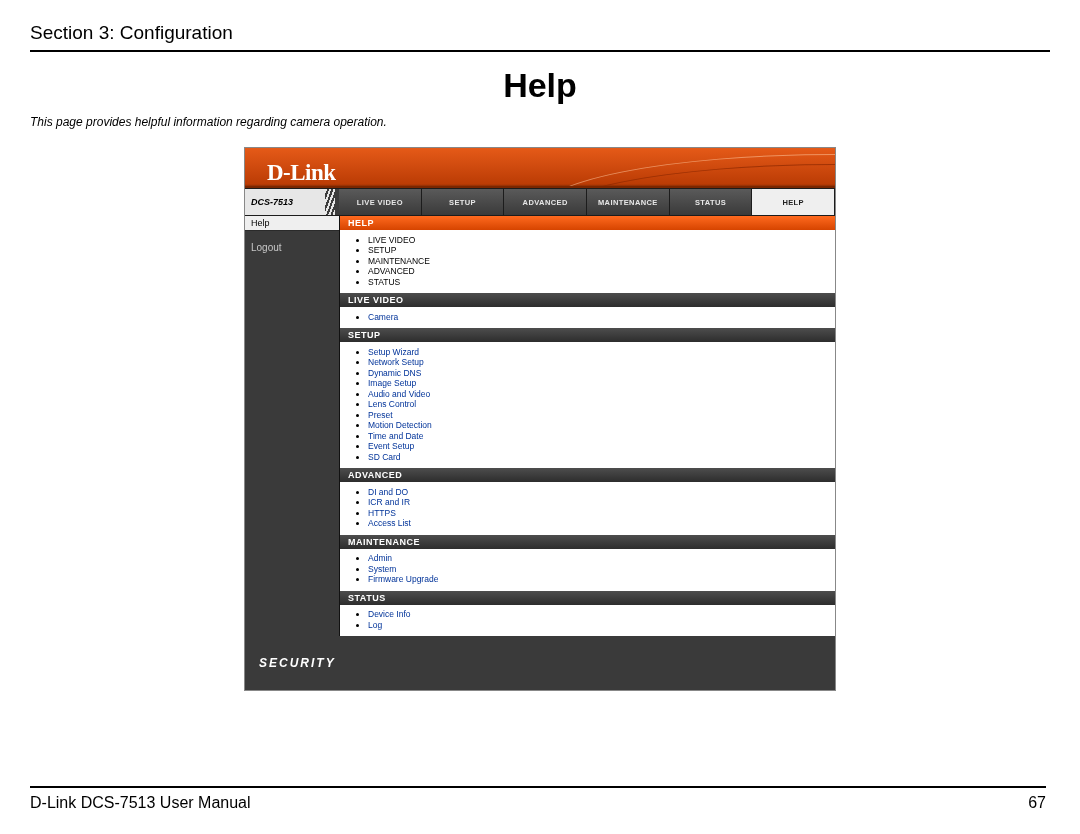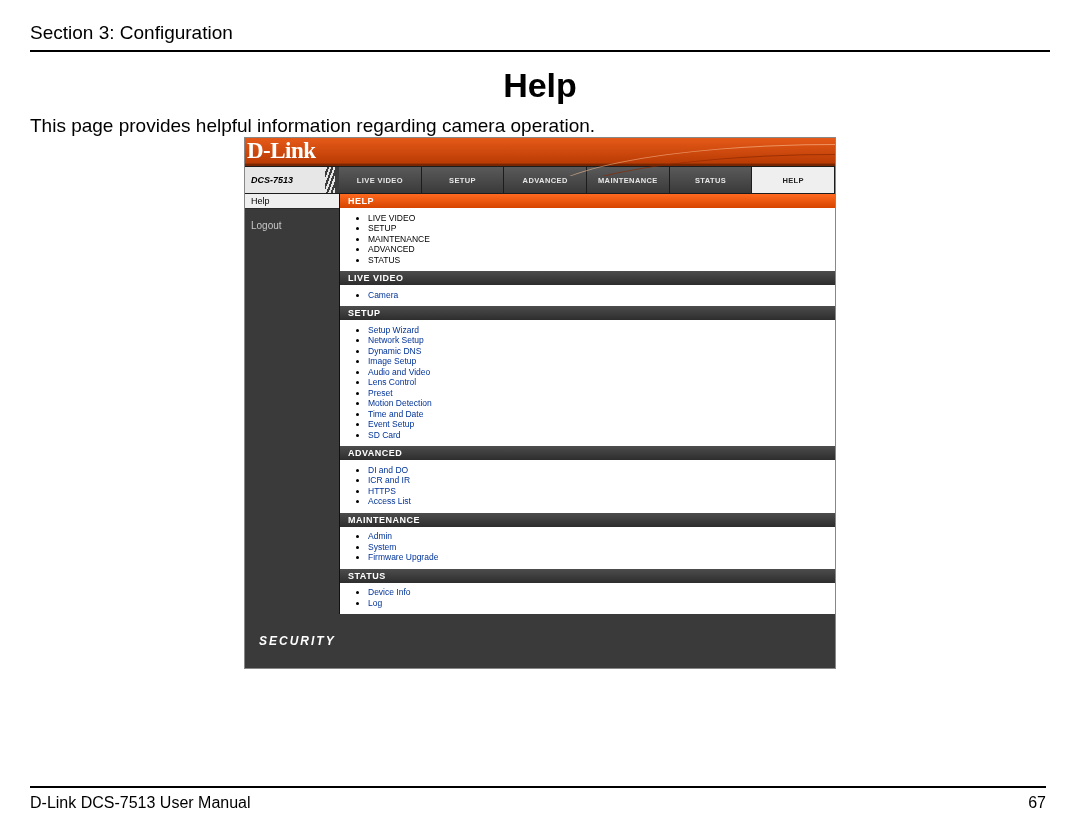--- a/index.html
+++ b/index.html
@@ -22,40 +22,42 @@
     padding-bottom: 6px;
     margin-bottom: 14px;
   }
   .page-title {
     text-align: center;
     font-size: 34px;
     font-weight: 700;
     margin-bottom: 10px;
   }
   .page-intro {
-    font-size: 19px;
+    font-size: 12px;
+    margin-bottom: 18px;
+    font-style: italic;
   }
   
   .shot-frame {
     width: 592px;
     margin: 0 auto;
     border: 1px solid #888;
     background: #3a3a3a;
     font-family: Arial, sans-serif;
     font-size: 10px;
     color: #fff;
   }
   .brand-banner {
-    height: 28px;
+    height: 40px;
     background: linear-gradient(#e55a18, #bb3c05 95%, #8d2e04);
     border-bottom: 2px solid #7a2600;
     position: relative;
     display: flex;
-    align-items: center;
-    padding-left: 2px;
+    align-items: flex-end;
+    padding-left: 22px;
   }
   .brand-text {
     font-size: 23px;
     font-weight: 700;
     letter-spacing: -0.5px;
     font-family: Georgia, 'Times New Roman', serif;
   }
   .brand-arc {
     position: absolute;
     right: 0;

